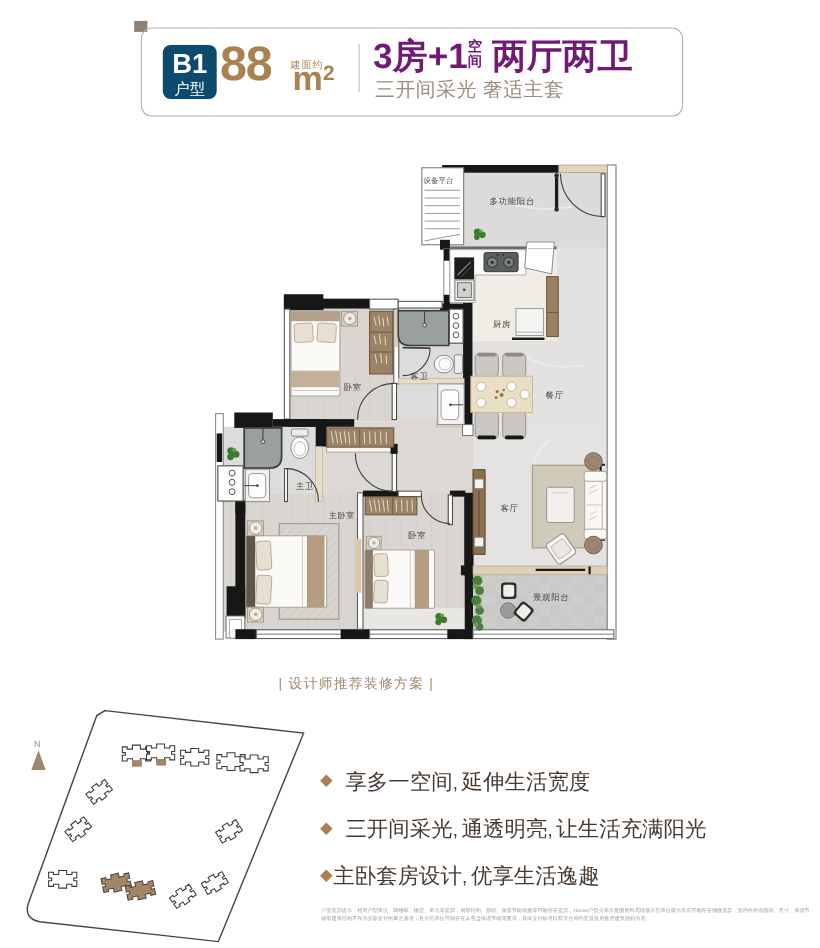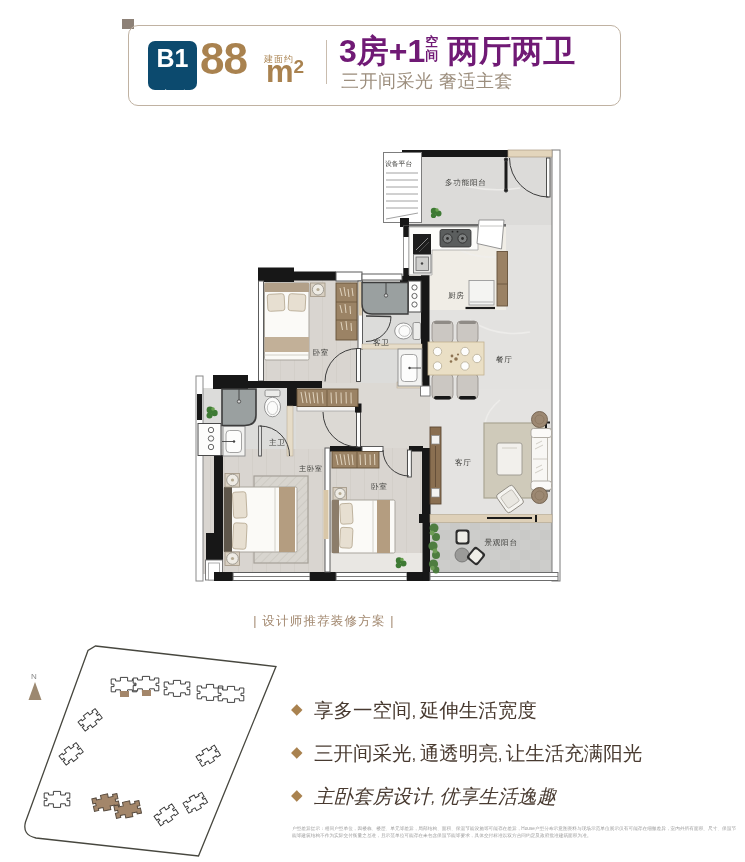--- a/index.html
+++ b/index.html
@@ -8,21 +8,21 @@
 </style>
 </head>
 <body>
 
 <div class="abs" style="left:122px;top:19px;width:12px;height:10px;background:#8d8177;"></div>
 
 <div class="abs" style="left:128px;top:25px;width:491px;height:79px;border:1px solid #c0b2a2;border-radius:10px;"></div>
 
 <div class="abs" style="left:148px;top:41px;width:49px;height:49px;background:#0c4a6e;border-radius:7px;color:#fff;text-align:center;line-height:1;">
 <div style="font-size:25px;font-weight:bold;margin-top:5px;">B1</div>
-<div style="font-size:14px;margin-top:18px;">户型</div>
+<div style="font-size:14px;margin-top:2px;">户型</div>
 </div>
 
 <div class="abs" style="left:200px;top:34px;color:#a9824f;">
 <span style="font-size:44px;font-weight:bold;letter-spacing:-1px;">88</span></div>
 
 <div class="abs" style="left:264px;top:53px;color:#a9824f;font-size:9px;letter-spacing:1px;">建面约</div>
 
 <div class="abs" style="left:266px;top:54px;color:#a9824f;font-size:31px;font-weight:bold;">m<span style="font-size:19px;vertical-align:9px;">2</span></div>
 
 <div class="abs" style="left:326px;top:40px;width:1px;height:44px;background:#c9bcae;"></div>
@@ -534,15 +534,15 @@
 
 <div class="abs" style="left:0;top:613px;width:648px;text-align:center;color:#a2886f;font-size:12.5px;letter-spacing:1.2px;">| 设计师推荐装修方案 |</div>
 
 <div class="abs" style="left:291px;top:700px;color:#a9824f;font-size:15px;">◆</div>
 <div class="abs" style="left:314px;top:697px;color:#483a30;font-size:19.5px;">享多一空间<span style="font-size:17px;">, </span>延伸生活宽度</div>
 
 <div class="abs" style="left:291px;top:743px;color:#a9824f;font-size:15px;">◆</div>
 <div class="abs" style="left:314px;top:740px;color:#483a30;font-size:19.5px;">三开间采光<span style="font-size:17px;">, </span>通透明亮<span style="font-size:17px;">, </span>让生活充满阳光</div>
 
 <div class="abs" style="left:291px;top:786px;color:#a9824f;font-size:15px;">◆</div>
-<div class="abs" style="left:314px;top:783px;color:#483a30;font-size:19.5px;font-style:italic;">主卧套房设计<span style="font-size:17px;">, </span>优享生活逸趣</div>
+<div class="abs" style="left:303px;top:783px;color:#483a30;font-size:19.5px;">主卧套房设计<span style="font-size:17px;">, </span>优享生活逸趣</div>
 
 <div class="abs" style="left:292px;top:825px;width:575px;color:#9b9b9b;font-size:6px;line-height:1.52;transform:scale(0.78);transform-origin:0 0;">户型差异提示：相同户型单位，因楼栋、楼层、单元等差异，局部结构、面积、保温节能设施等可能存在差异，House户型分布示意图资料与现场示范单位展示仅有可能存在细微差异，室内外所有面积、尺寸、保温节能等建筑结构不作为实际交付衡量之基准，且示范单位可能存在未包含保温节能等要求，具体交付标准以双方合同约定及政府批准建筑面积为准。</div>
 
 </body></html>

